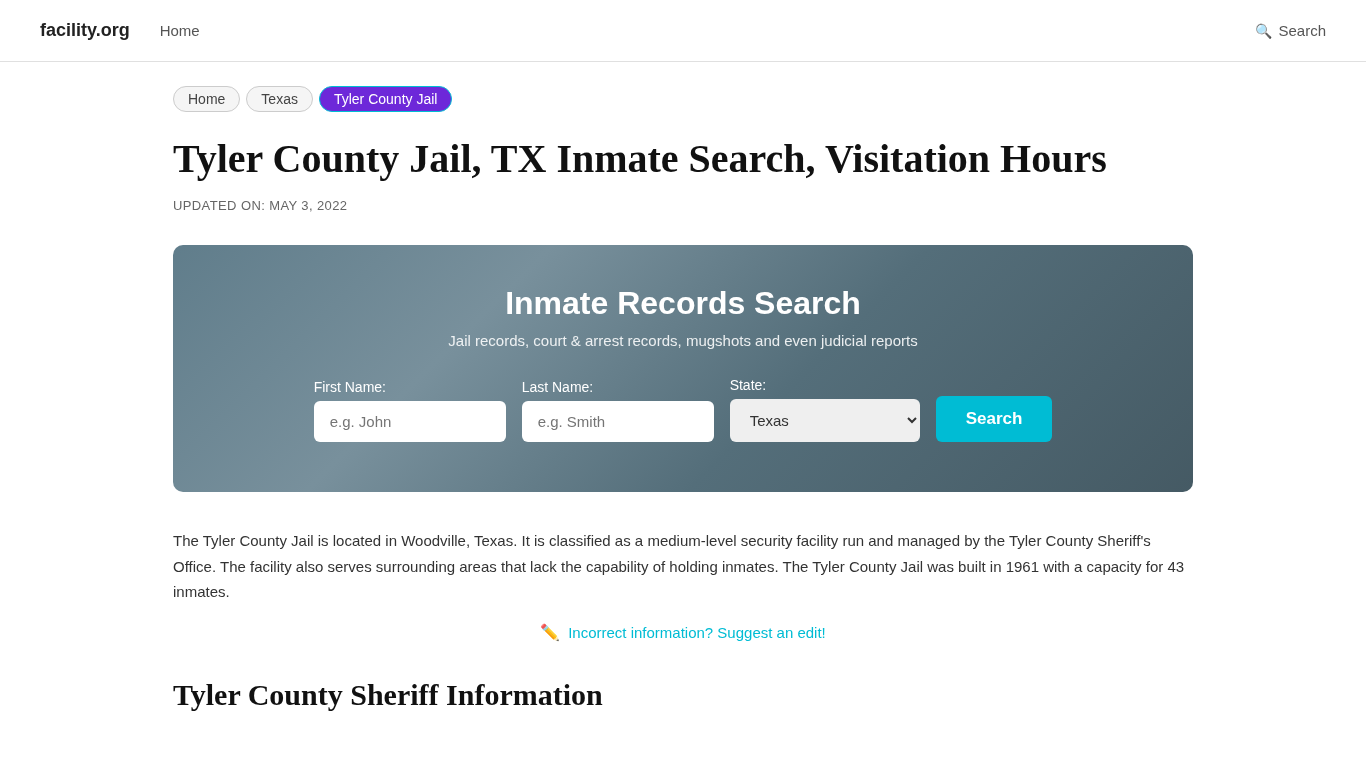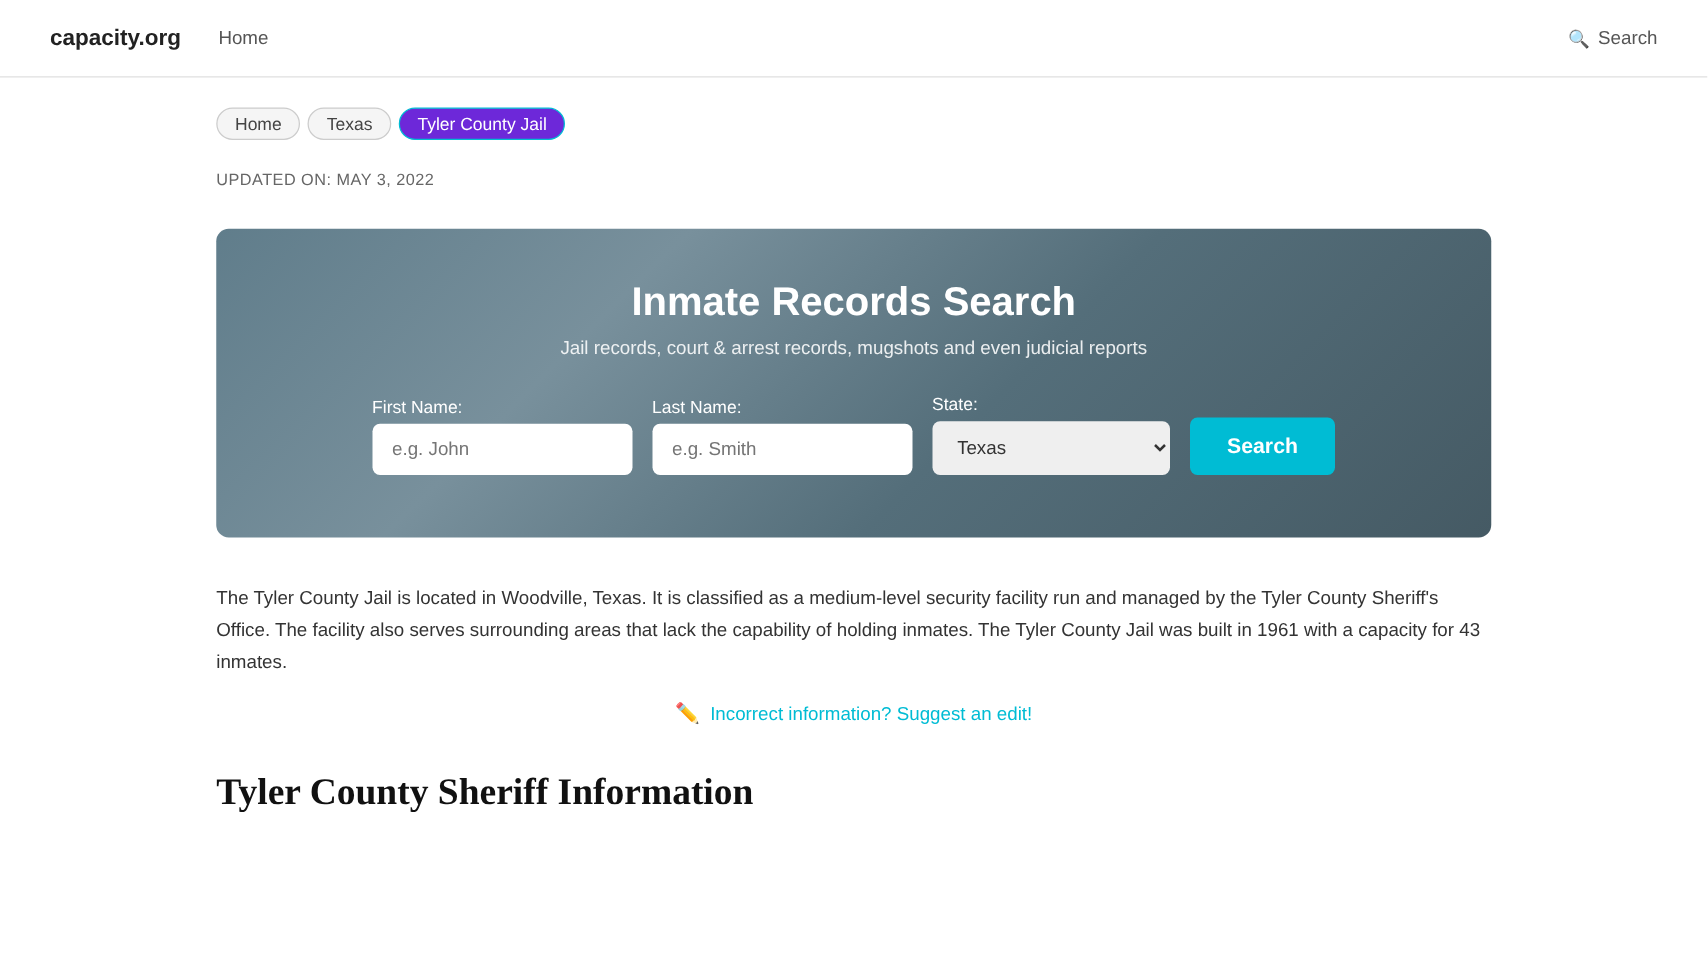--- a/index.html
+++ b/index.html
@@ -131,21 +131,21 @@
       font-size: 14px;
       color: #fff;
     }
     .field-input {
       padding: 12px 16px;
       border-radius: 6px;
       border: none;
       font-size: 15px;
       font-family: Arial, sans-serif;
       color: #aaa;
-      width: 208px;
+      width: 192px;
       outline: none;
     }
     .field-select {
       padding: 12px 16px;
       border-radius: 6px;
       border: none;
       font-size: 15px;
       font-family: Arial, sans-serif;
       color: #333;
       width: 190px;
@@ -194,38 +194,39 @@
       font-size: 30px;
       font-weight: 900;
       color: #111;
       margin-top: 10px;
     }
   </style>
 </head>
 <body>
 
 <nav>
-  <span class="nav-brand">capacity.org</span>
+  <span class="nav-brand">facility.org</span>
   <div class="nav-links">
     <a class="nav-link">Home</a>
   </div>
   <div class="nav-search">
     <span class="search-icon-nav">🔍</span>
     <span>Search</span>
   </div>
 </nav>
 
 <div class="main">
 
   <div class="breadcrumb">
     <span class="breadcrumb-item">Home</span>
     <span class="breadcrumb-item">Texas</span>
     <span class="breadcrumb-item active">Tyler County Jail</span>
   </div>
 
+  <h1 class="page-title">Tyler County Jail, TX Inmate Search, Visitation Hours</h1>
   <p class="updated-on">
     <span>UPDATED ON:</span>
     <span>MAY 3, 2022</span>
   </p>
 
   <div class="inmate-search-box">
     <div class="inmate-search-title">Inmate Records Search</div>
     <div class="inmate-search-subtitle">Jail records, court &amp; arrest records, mugshots and even judicial reports</div>
     <div class="search-fields">
       <div class="field-group">

